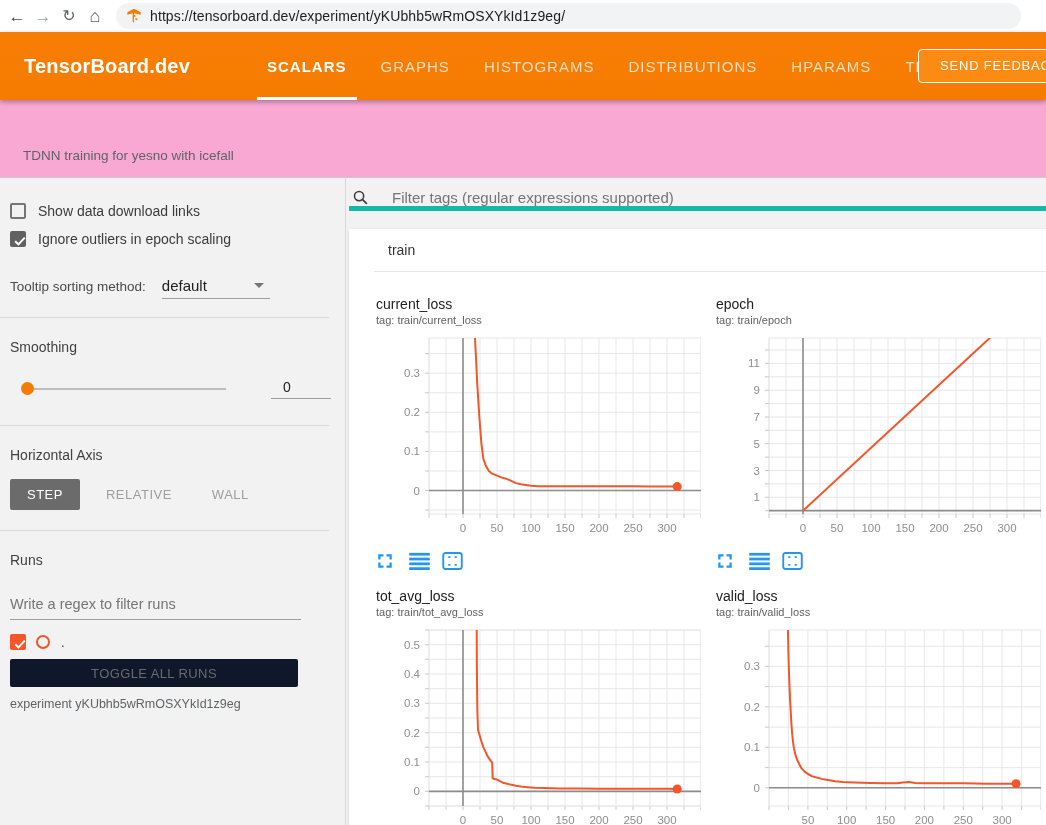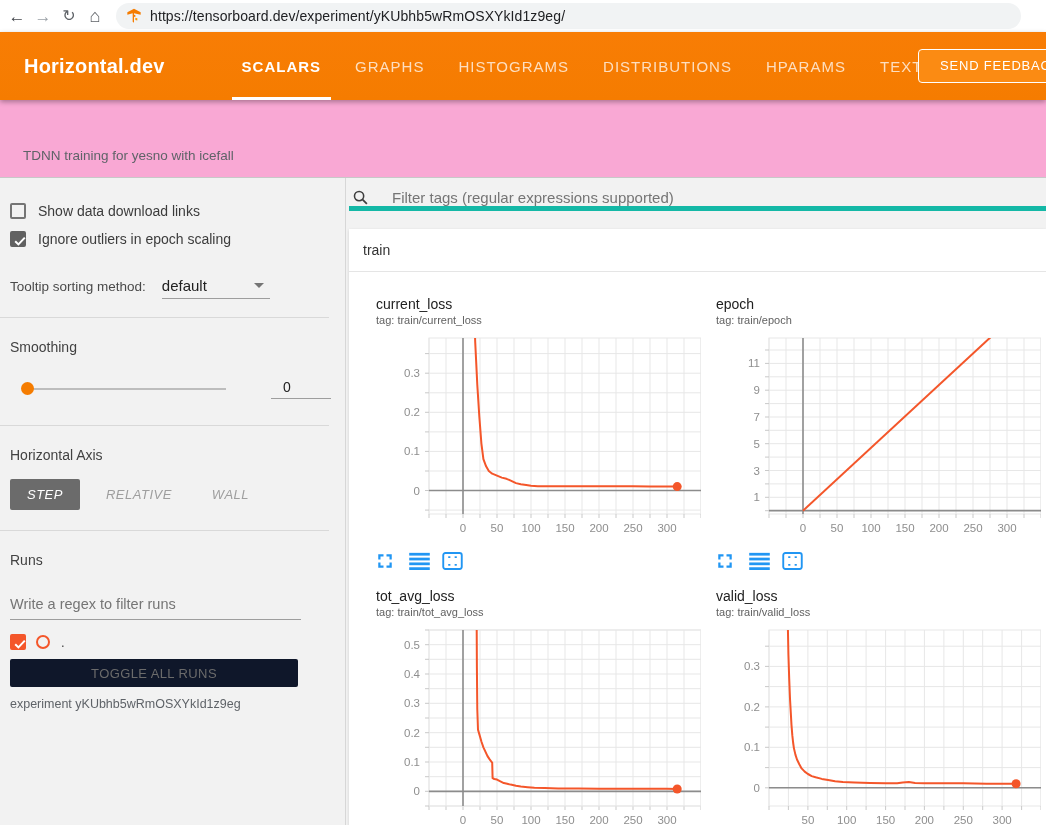--- a/index.html
+++ b/index.html
@@ -58,21 +58,21 @@
     border-top:5px solid #757575; margin-right:6px; }
 
   .sec-label { font-size:14px; color:#424242; margin-top:21px; }
   .slider-row { display:flex; align-items:center; margin-top:24px; }
   .slider-track { position:relative; width:203px; height:2px; background:#bdbdbd; margin-left:13px; }
   .slider-thumb { position:absolute; left:-2px; top:-6px; width:13px; height:13px; border-radius:50%;
     background:#f57c00; cursor:pointer; }
   .slider-val { margin-left:45px; border-bottom:1px solid #9e9e9e; width:60px; text-align:left;
     padding:0 0 3px 12px; font-size:14px; color:#212121; }
 
-  .axis-btns { display:flex; align-items:flex-end; margin-top:16px;font-style:italic; }
+  .axis-btns { display:flex; align-items:flex-end; margin-top:16px; }
   .axis-btn { font-size:13px; letter-spacing:.5px; color:#9e9e9e; padding:8px 14px; border-radius:2px; cursor:pointer; }
   .axis-btn.active { background:#6b6b6b; color:#fff; padding:8px 17px; }
   .axis-btn + .axis-btn { margin-left:12px; }
 
   .regex-input { margin-top:24px; width:291px; border:none; outline:none; background:transparent;
     border-bottom:1px solid #9e9e9e; font-size:14.5px; color:#0c4a6e; padding:4px 0 7px 0;
     font-family:"Liberation Sans",sans-serif; }
   .regex-input::placeholder { color:#757575; }
   .run-row { display:flex; align-items:center; margin-top:14px; }
   .run-circle { width:14px; height:14px; border:2px solid #f4562a; border-radius:50%; margin-left:10px; flex:none; }
@@ -83,21 +83,21 @@
   .exp-note { font-size:12.5px; color:#5f6368; margin-top:10px; }
 
   
   .filter-row { display:flex; align-items:flex-end; height:33px; border-bottom:5px solid #14b8a6; padding-left:3px;gap:16px; }
   .filter-input { border:none; outline:none; background:transparent; font-size:15px; color:#3c3c3c;
     margin-left:7px; width:600px; font-family:"Liberation Sans",sans-serif; }
   .filter-input::placeholder { color:#757575; }
 
   .card { margin-top:18px; background:#fff; box-shadow:0 1px 3px rgba(0,0,0,.14); min-height:600px; }
   .card-header { height:43px; display:flex; align-items:center; padding-left:14px;
-    font-size:14px; color:#333; border-bottom:1px solid #e5e5e5; }
+    font-size:14px; color:#333; border-bottom:1px solid #e5e5e5;margin-left:25px; }
   .chart-grid { display:grid; grid-template-columns:340px 340px; row-gap:16px; padding:24px 0 0 12px; }
   .chart-card { width:340px; }
   .chart-title { font-size:14px; color:#212121; padding-left:15px; line-height:17px; }
   .chart-tag { font-size:11px; color:#616161; padding-left:15px; line-height:14px; margin-bottom:6px; }
   .chart-icons { display:flex; gap:13px; margin:9px 0 0 15px; }
   .chart-icons .ci { width:20px; height:20px; cursor:pointer; }
   svg text { font-family:"Liberation Sans",sans-serif; }
 </style>
 </head>
 <body>
@@ -110,21 +110,21 @@
   <div class="url-pill">
     <svg width="16" height="16" viewBox="0 0 24 24">
       <polygon points="12,1 2,6.5 2,10 10,8 10,20.5 12,22 12,13 14,13.5 14,10.5 12,10 12,8 22,10 22,6.5" fill="#f57c00"></polygon>
       <polygon points="14,14.8 14,18 17,18.8 17,15.5" fill="#ff9800"></polygon>
     </svg>
     <span class="url-text">https://tensorboard.dev/experiment/yKUbhb5wRmOSXYkId1z9eg/</span>
   </div>
 </div>
 
 <div class="tb-header">
-  <div class="tb-logo">Horizontal.dev</div>
+  <div class="tb-logo">TensorBoard.dev</div>
   <div class="tb-tabs" id="tabbar">
       <div class="tb-tab active">SCALARS</div>
       <div class="tb-tab">GRAPHS</div>
       <div class="tb-tab">HISTOGRAMS</div>
       <div class="tb-tab">DISTRIBUTIONS</div>
       <div class="tb-tab">HPARAMS</div>
       <div class="tb-tab">TEXT</div>
     </div>
   <button class="feedback-btn">SEND FEEDBACK</button>
 </div>

